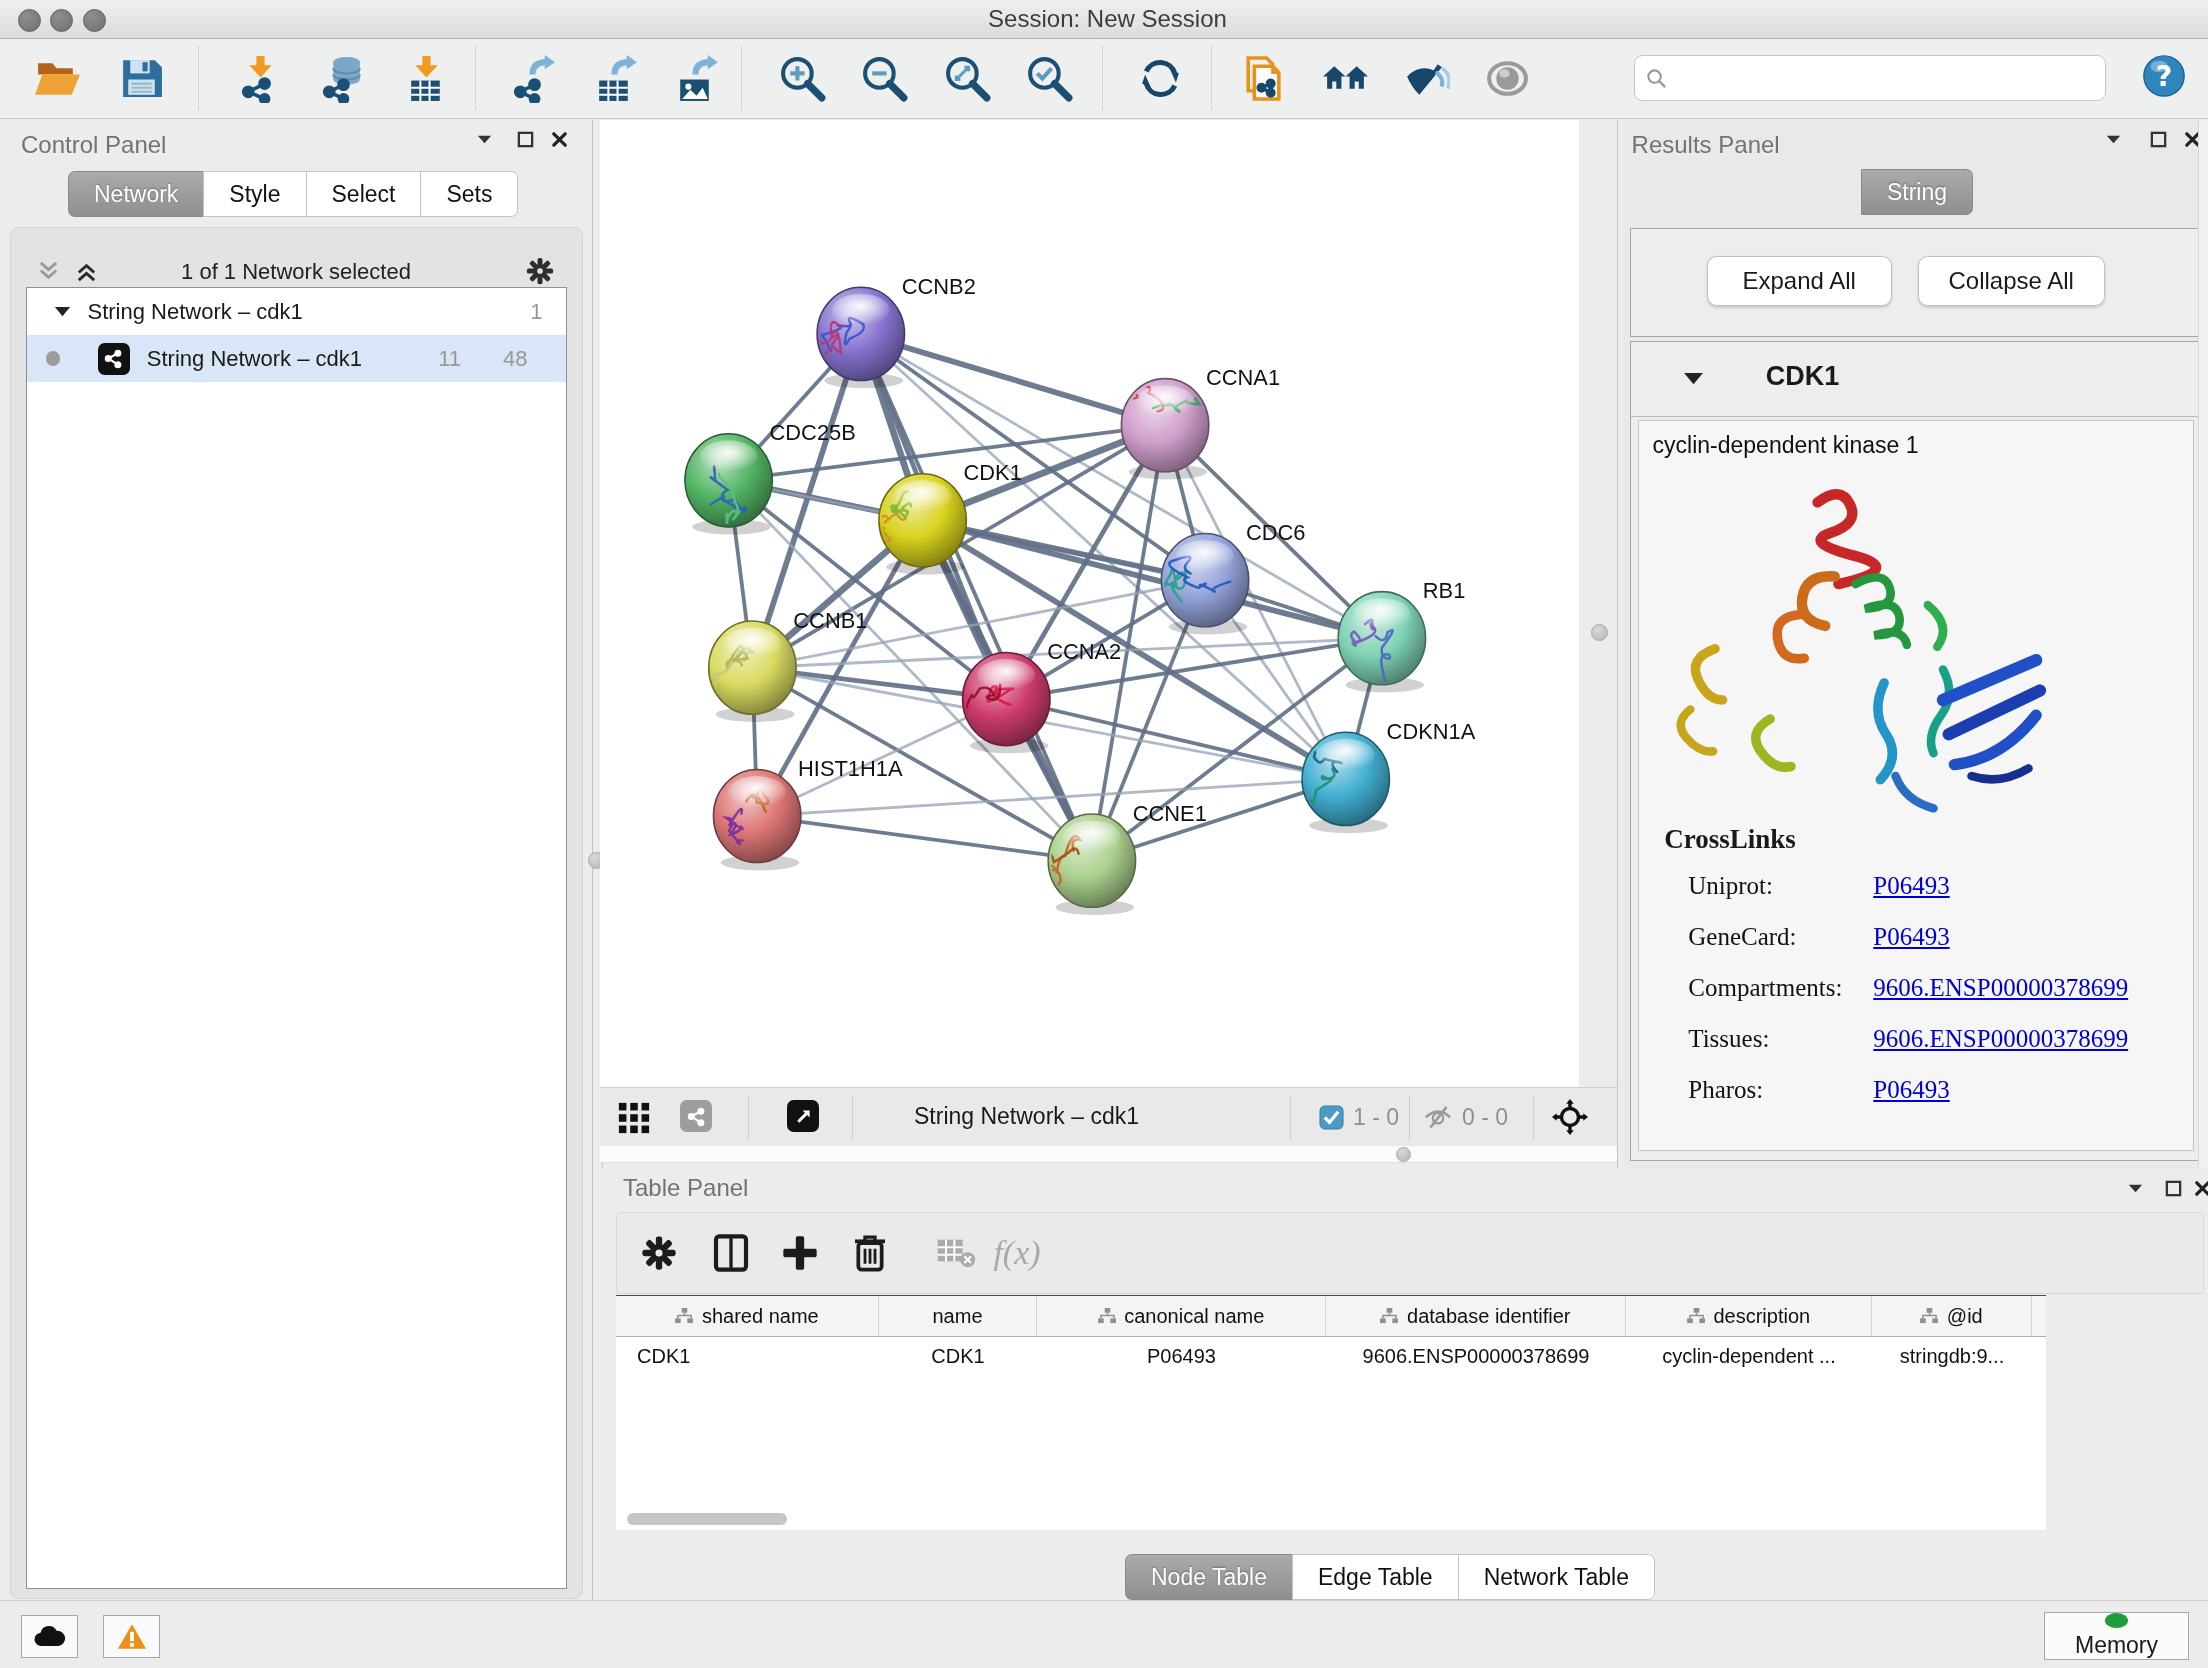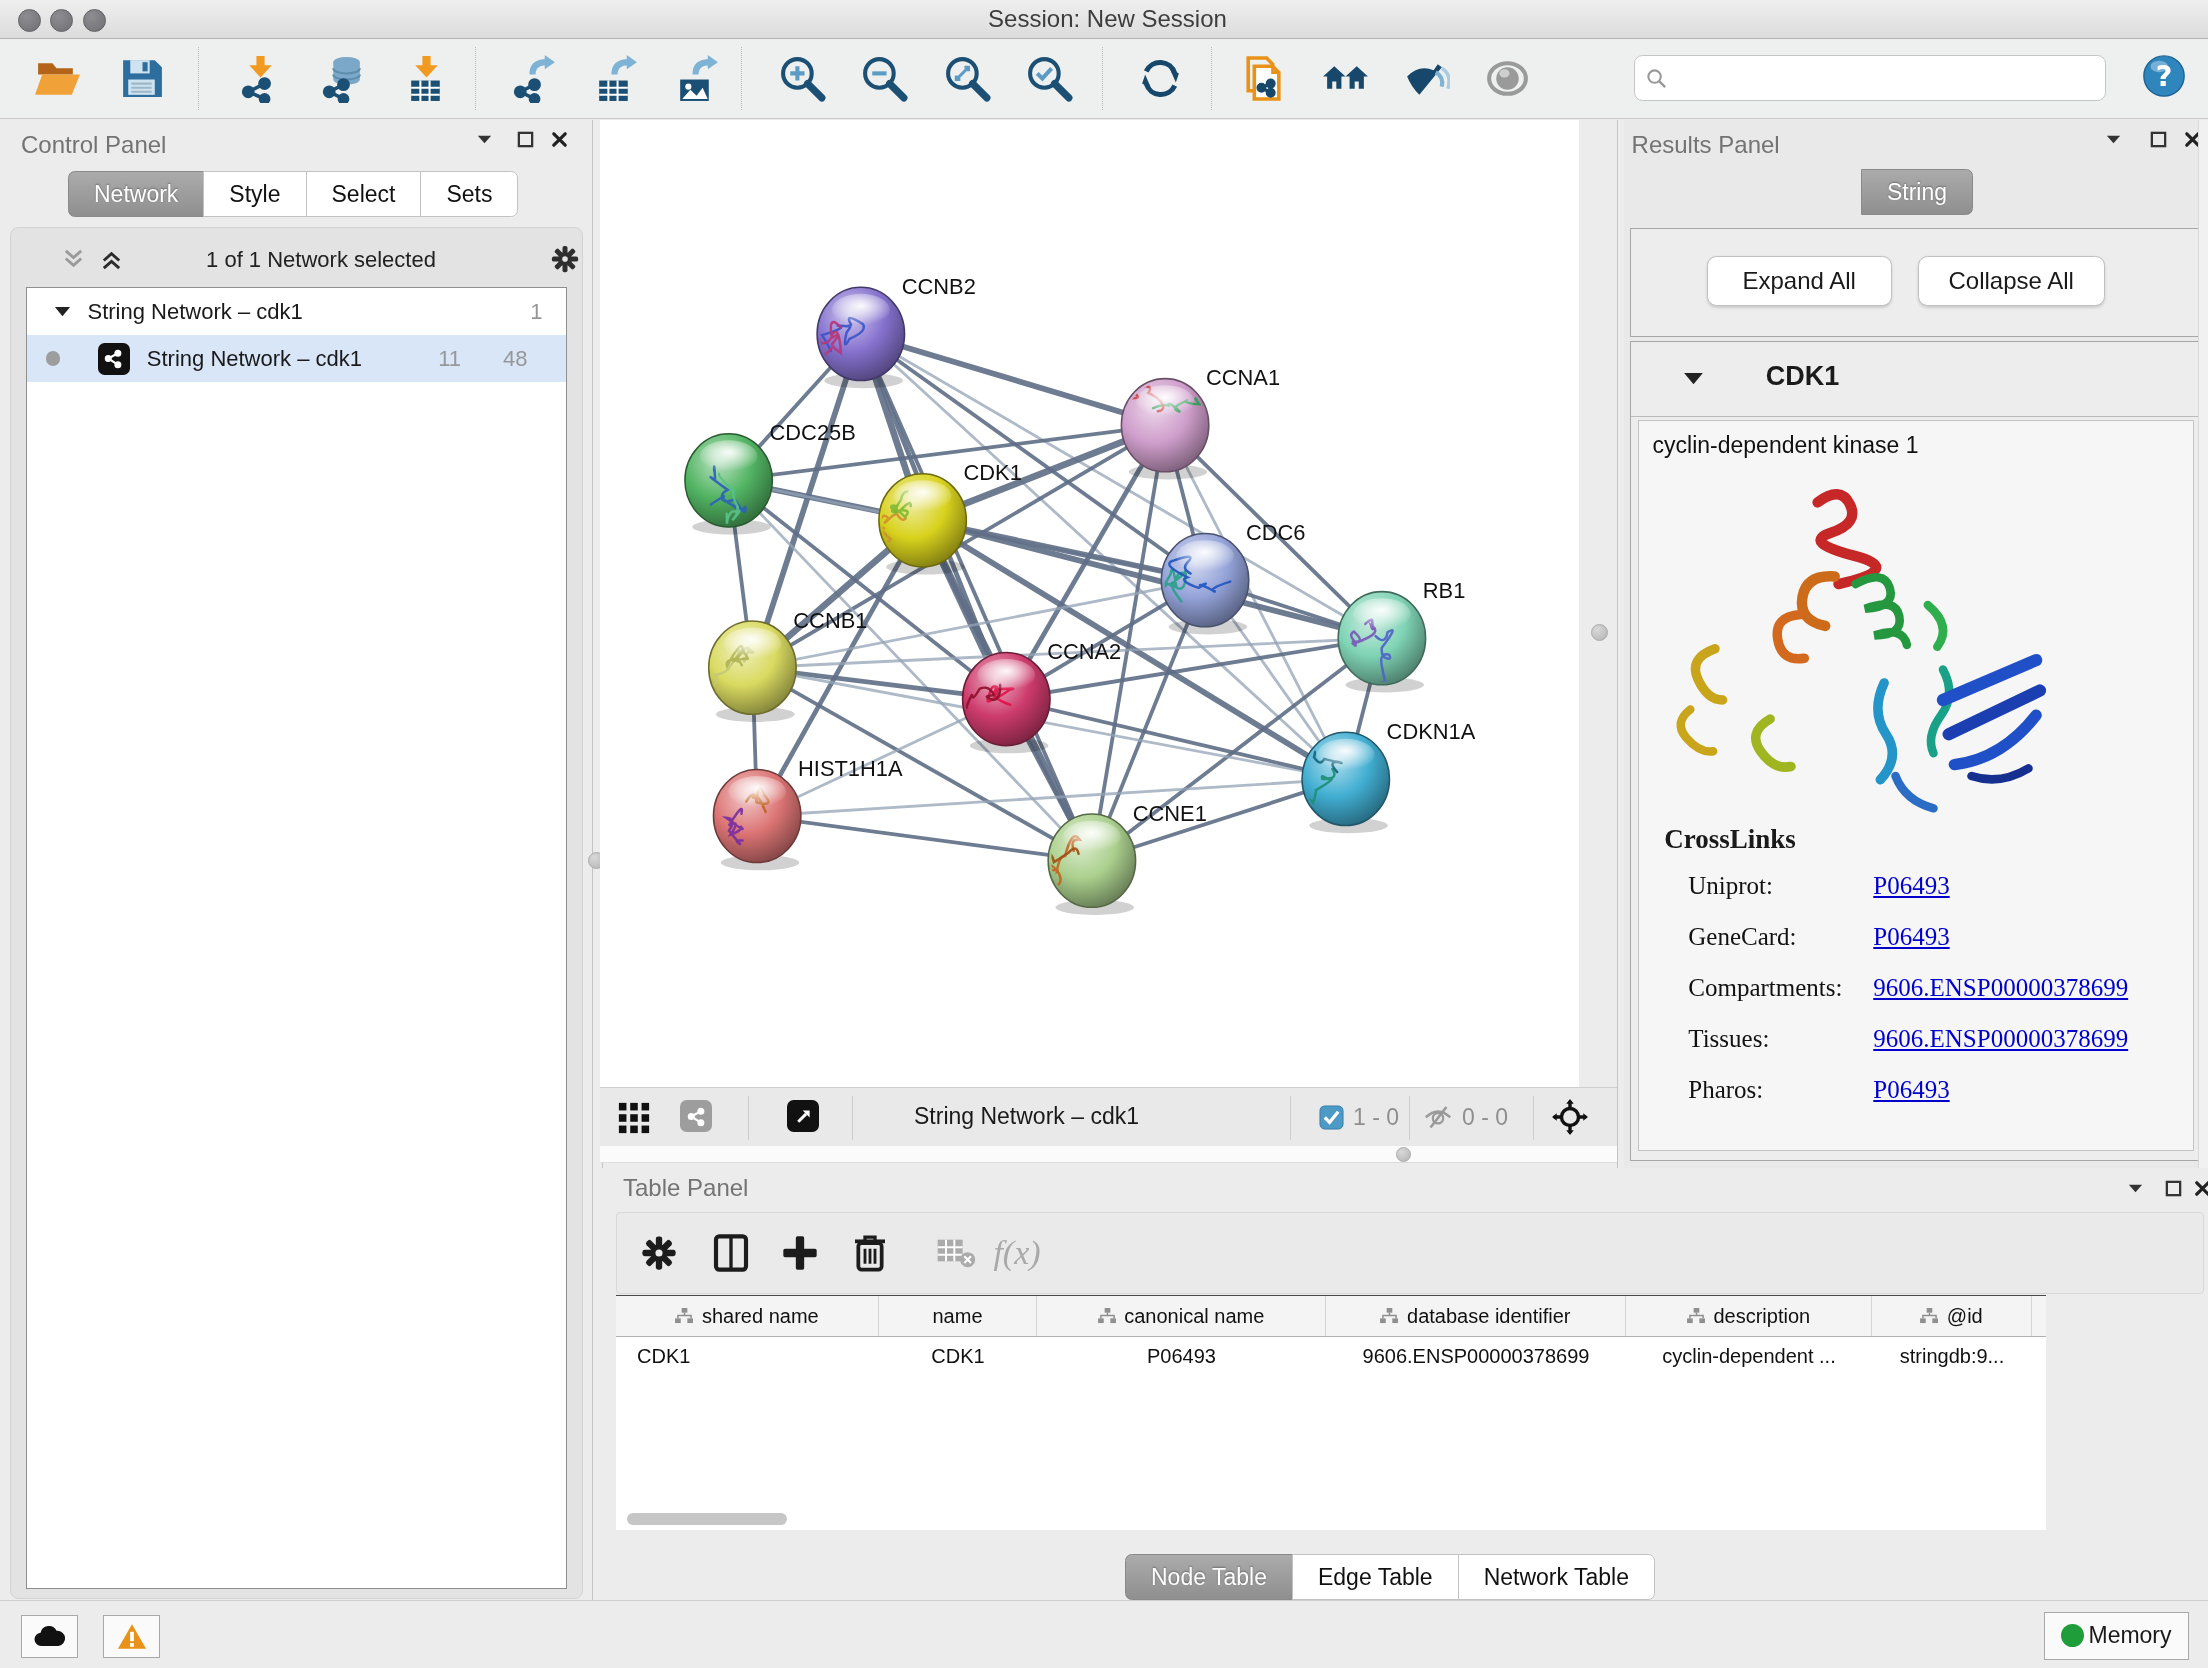--- a/index.html
+++ b/index.html
@@ -27,21 +27,21 @@
        background:#fff;border:1px solid #c2c2c2;color:#111;margin-right:-1px;}
   .tab.active{background:linear-gradient(#ababab,#8f8f8f);color:#fff;border-color:#8a8a8a;
               text-shadow:0 -1px 1.9px rgba(0,0,0,.35);border-radius:6.7px;}
   .tab:first-child{border-radius:6.7px 0 0 6.7px;}
   .tab:last-child{border-radius:0 6.7px 6.7px 0;}
   
   .control-panel{position:absolute;left:0;top:120px;width:592px;height:1480px;background:#ececec;}
   .cp-tabs{position:absolute;left:68px;top:51px;}
   .cp-box{position:absolute;left:9.5px;top:107px;width:571px;height:1370px;background:#e3e3e3;
           border:1px solid #d2d2d2;border-radius:8.6px;}
-  .cp-status{position:absolute;left:0;top:8px;width:100%;height:48px;margin-left:25px;}
+  .cp-status{position:absolute;left:0;top:20px;width:100%;height:48px;}
   .cp-status .lbl{position:absolute;left:0;right:0;text-align:center;top:10.5px;font-size:22px;color:#222;}
   .treebox{position:absolute;left:15px;top:59px;right:15px;bottom:9.5px;background:#fff;border:1px solid #8f8f8f;}
   .trow{display:flex;align-items:center;height:47px;font-size:22px;}
   .trow .cnt{color:#979797;}
   .trow.sel{background:#d9e6f8;}
   .sharebox{width:32px;height:32px;border-radius:6.7px;background:#111;display:flex;align-items:center;justify-content:center;}
   .sharebox.gray{background:#9d9d9d;}
   
   .vsplit{position:absolute;top:120px;width:8.6px;height:1480px;background:#ececec;
           border-left:1px solid #c4c4c4;border-right:1px solid #c4c4c4;}
@@ -87,21 +87,21 @@
   .trowb{display:flex;height:38px;align-items:center;}
   .td{font-size:20px;color:#111;text-align:center;flex:none;box-sizing:border-box;overflow:hidden;white-space:nowrap;}
   .td:first-child{text-align:left;padding-left:21px;}
   .hthumb{position:absolute;left:11.4px;bottom:4.8px;width:160px;height:12.4px;background:#c6c6c6;border-radius:6.7px;}
   .tbl-tabs{position:absolute;left:526px;top:386px;}
   
   .statusbar{position:absolute;left:0;top:1600px;width:100%;height:68px;background:#ececec;border-top:1px solid #cfcfcf;}
   .sbox{position:absolute;top:14.3px;width:55px;height:41px;background:#fafafa;border:1.9px solid #a8a8a8;
         display:flex;align-items:center;justify-content:center;}
   .membtn{position:absolute;right:19px;top:10.5px;width:143px;height:46px;background:#fafafa;border:1.9px solid #a8a8a8;
-          display:flex;align-items:center;justify-content:center;gap:4px;font-size:23px;}
+          display:flex;align-items:center;justify-content:center;gap:4px;font-size:23px;flex-direction:column;}
   .dotgreen{width:23px;height:23px;border-radius:50%;background:#1f9d3a;}
   svg{display:block;}
 </style>
 </head>
 <body>
 
 <div class="app">
 
   <div class="titlebar">
     <span class="tl" style="left:18px"></span>

